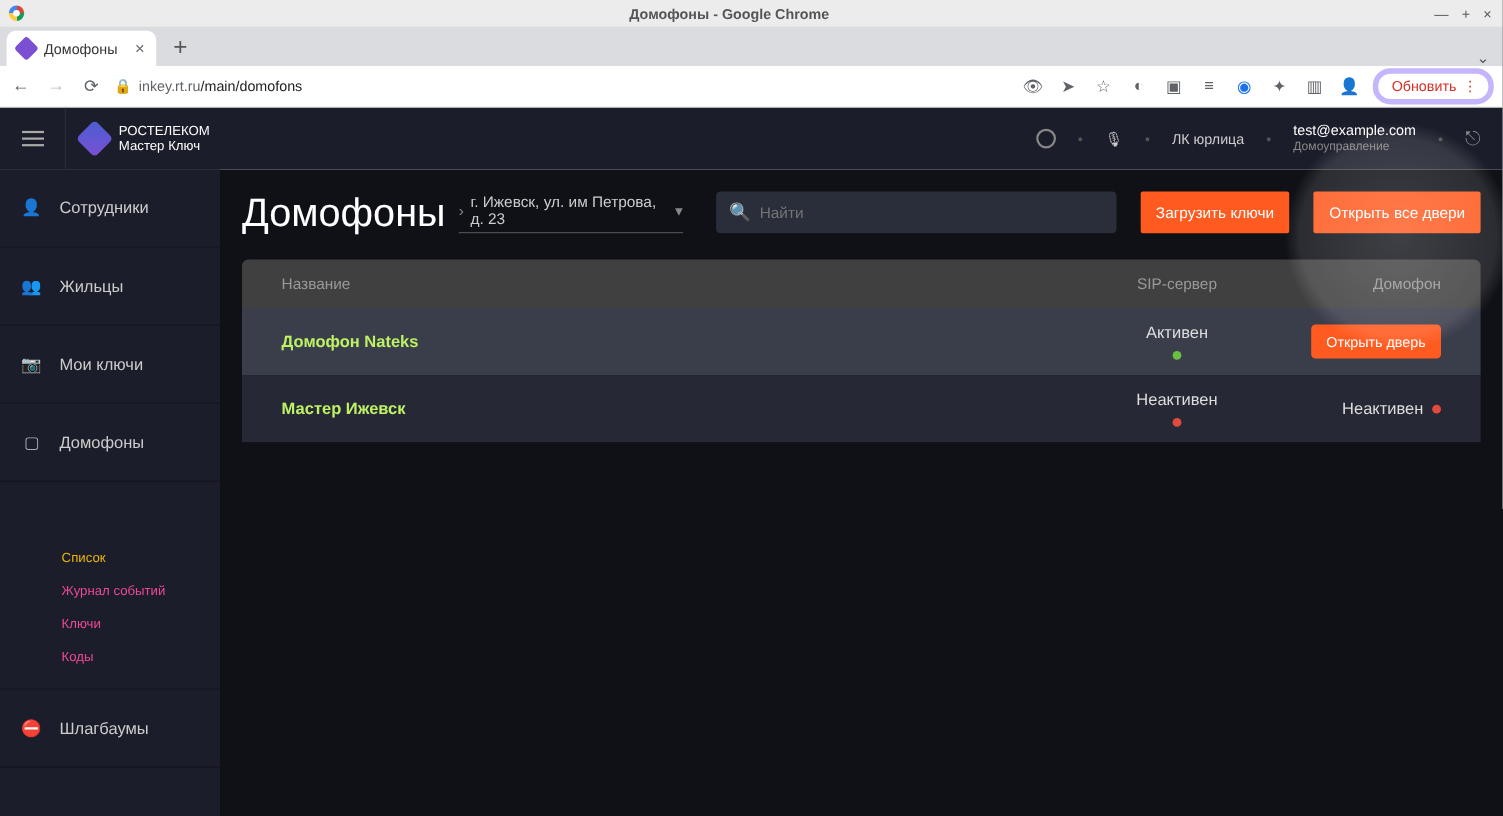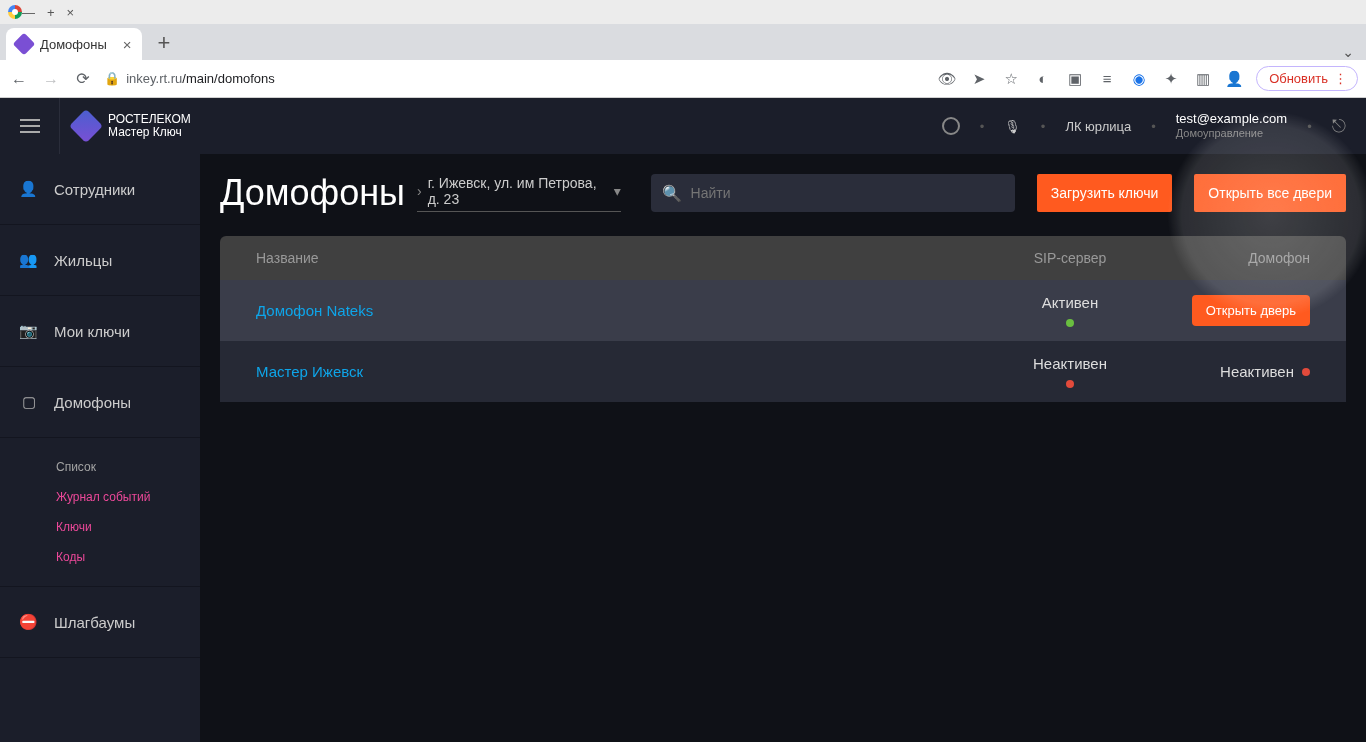--- a/index.html
+++ b/index.html
@@ -20,21 +20,21 @@
 .newtab { margin-left: 8px; color: #555; font-size: 22px; padding: 4px 8px; cursor:pointer;}
 .tab-strip .chev { margin-left:auto; margin-right:12px; color:#555; font-size:14px;}
 
 
 .nav-bar { height: 38px; background: #fff; border-bottom: 1px solid #d0d0d0; display: flex; align-items: center; padding: 0 8px; gap: 10px; }
 .nav-bar .icn { color: #5f6368; font-size: 16px; width: 22px; text-align: center; cursor:pointer;}
 .addr { flex: 1; display: flex; align-items: center; gap: 6px; font-size: 13px; color: #5f6368; }
 .addr .url .path{ color:#202124;}
 .nav-right { display: flex; align-items: center; gap: 10px; }
 .nav-right .icn { font-size: 15px; color:#5f6368;}
-.update { border: 1px solid #c4b5fd; color: #d93025; border-radius: 16px; padding: 4px 12px; font-size: 13px; display:flex;align-items:center;gap:6px;cursor:pointer;}
+.update { border: 5px solid #c4b5fd; color: #d93025; border-radius: 16px; padding: 4px 12px; font-size: 13px; display:flex;align-items:center;gap:6px;cursor:pointer;}
 .update .dots{letter-spacing:-2px;}
 
 
 .app-header { height: 56px; background: #1b1e2a; display: flex; align-items: center; color: #aaa; }
 .burger { width: 60px; display:flex; align-items:center; justify-content:center; border-right:1px solid #2a2d3a; height:100%; cursor:pointer;}
 .burger-lines{width:20px;height:2px;background:#aaa;position:relative;}
 .burger-lines::before,.burger-lines::after{content:"";position:absolute;left:0;right:0;height:2px;background:#aaa;}
 .burger-lines::before{top:-6px;}.burger-lines::after{top:6px;}
 .logo-block{display:flex;align-items:center;gap:10px;padding:0 14px;}
 .logo-diamond{width:24px;height:24px;background:linear-gradient(135deg,#4a5fd0,#7a4fd4);transform:rotate(45deg);border-radius:4px;}
@@ -49,57 +49,58 @@
 
 
 .body { display: flex; height: calc(742px - 24px - 36px - 38px - 42px); background: #0f1117; }
 
 
 .sidebar { width: 200px; background: #1b1e2a; color: #ccc; font-size: 15px; }
 .sidebar .item { display: flex; align-items: center; gap: 14px; padding: 26px 18px; border-bottom: 1px solid #13151f; cursor:pointer;}
 .sidebar .item .ic{width:22px;text-align:center;color:#aaa;}
 .sidebar .submenu{padding:14px 0 14px 56px;border-bottom:1px solid #13151f;}
 .sidebar .sub{font-size:12px;color:#ec4899;padding:8px 0;cursor:pointer;}
-.sidebar .sub.active{color:#a3a3a3;}
+.sidebar .sub.active{color:#eab308;margin-top:40px;}
 
 
 .main { flex:1; padding: 18px 20px; color:#ddd; }
 .title-row{display:flex;align-items:center;gap:12px;}
 .page-title{font-size:36px;color:#fff;font-weight:400;}
 .crumb{display:flex;align-items:center;gap:6px;color:#ccc;font-size:14px;border-bottom:1px solid #555;padding-bottom:4px;}
 .crumb .addrtxt{line-height:16px;max-width:170px;}
 .crumb .chev{color:#888;}
 .search-box{flex:1;margin-left:18px;background:#2a2d3a;border-radius:4px;height:38px;display:flex;align-items:center;padding:0 12px;color:#888;gap:8px;}
 .search-box input{background:none;border:none;outline:none;color:#ccc;font-size:14px;flex:1;}
 .btn{background:#ff5a1f;color:#fff;border:none;border-radius:2px;padding:0 14px;height:38px;font-size:14px;cursor:pointer;margin-left:10px;}
 
 .table{margin-top:22px;}
 .thead{display:flex;padding:14px 36px;background:#404040;color:#999;font-size:14px;border-radius:6px 6px 0 0;}
 .thead .c1{flex:1;}
 .thead .c2{width:180px;text-align:center;}
 .thead .c3{width:150px;text-align:right;}
 .trow{display:flex;align-items:center;padding:14px 36px;font-size:15px;}
 .trow.alt{background:#3a3d4a;}
 .trow.norm{background:#262935;}
-.trow .c1{flex:1;color:#0ea5e9;}
+.trow .c1{flex:1;color:#bef264;font-weight:bold;}
 .trow .c2{width:180px;text-align:right;display:flex;justify-content:flex-end;align-items:center;gap:8px;flex-direction:column;}
 .trow .c3{width:150px;text-align:right;display:flex;justify-content:flex-end;align-items:center;gap:8px;}
 .dot{width:8px;height:8px;border-radius:50%;}
 .dot.green{background:#6abf40;}
 .dot.red{background:#e24a3b;}
 .btn-sm{background:#ff5a1f;color:#fff;border:none;border-radius:4px;padding:8px 14px;font-size:13px;cursor:pointer;}
 
 
 .highlight{position:fixed;right:-10px;top:110px;width:210px;height:210px;border-radius:50%;background:radial-gradient(circle,rgba(255,255,255,0.2) 0%,rgba(255,255,255,0.12) 60%,rgba(255,255,255,0) 70%);pointer-events:none;}
 </style>
 </head>
 <body>
 
 <div class="os-bar">
   <div class="chrome-circle"></div>
+  <div class="title">Домофоны - Google Chrome</div>
   <div class="win-btns">
     <span>—</span>
     <span>+</span>
     <span>×</span>
   </div>
 </div>
 
 <div class="tab-strip">
   <div class="tab">
     <div class="favicon"></div>

